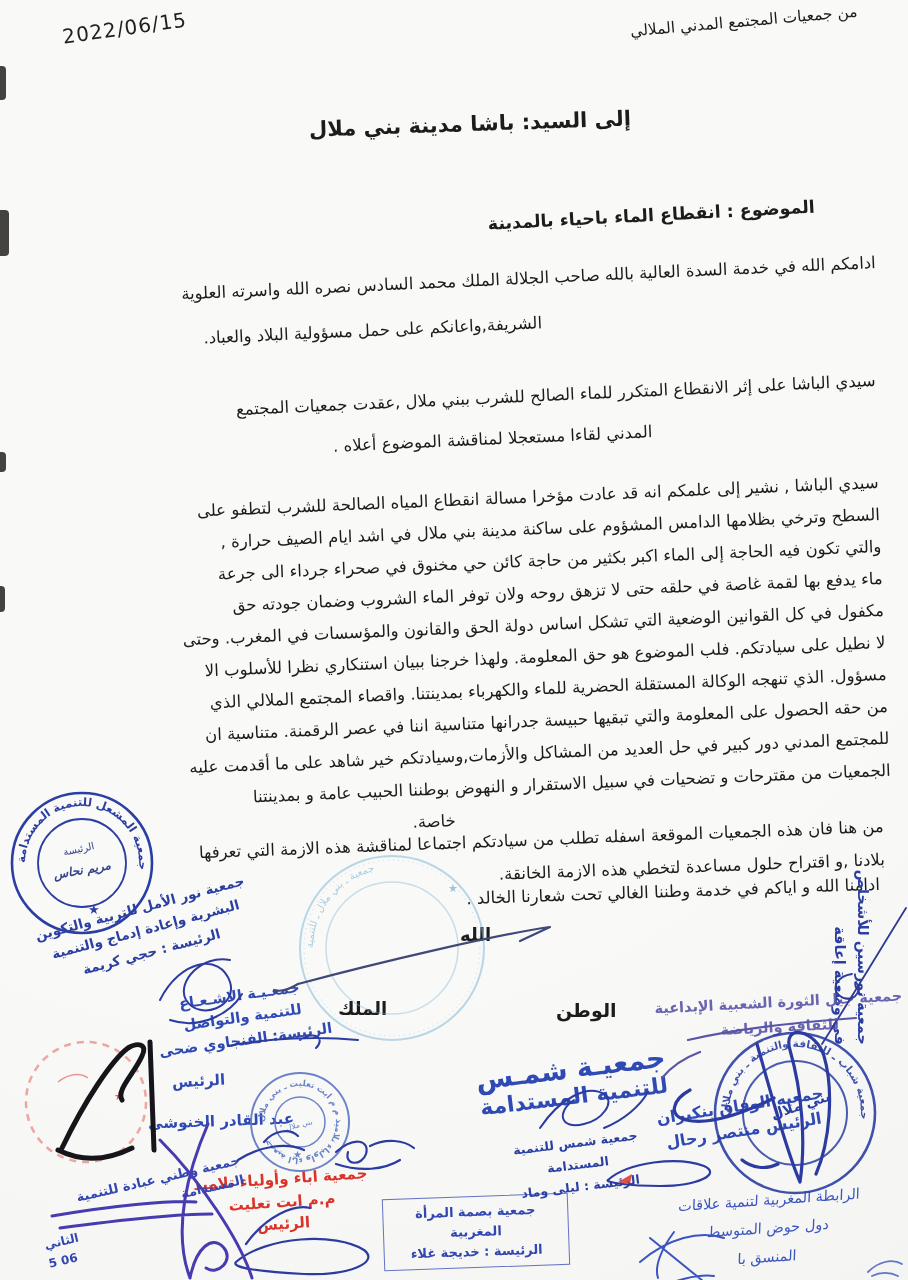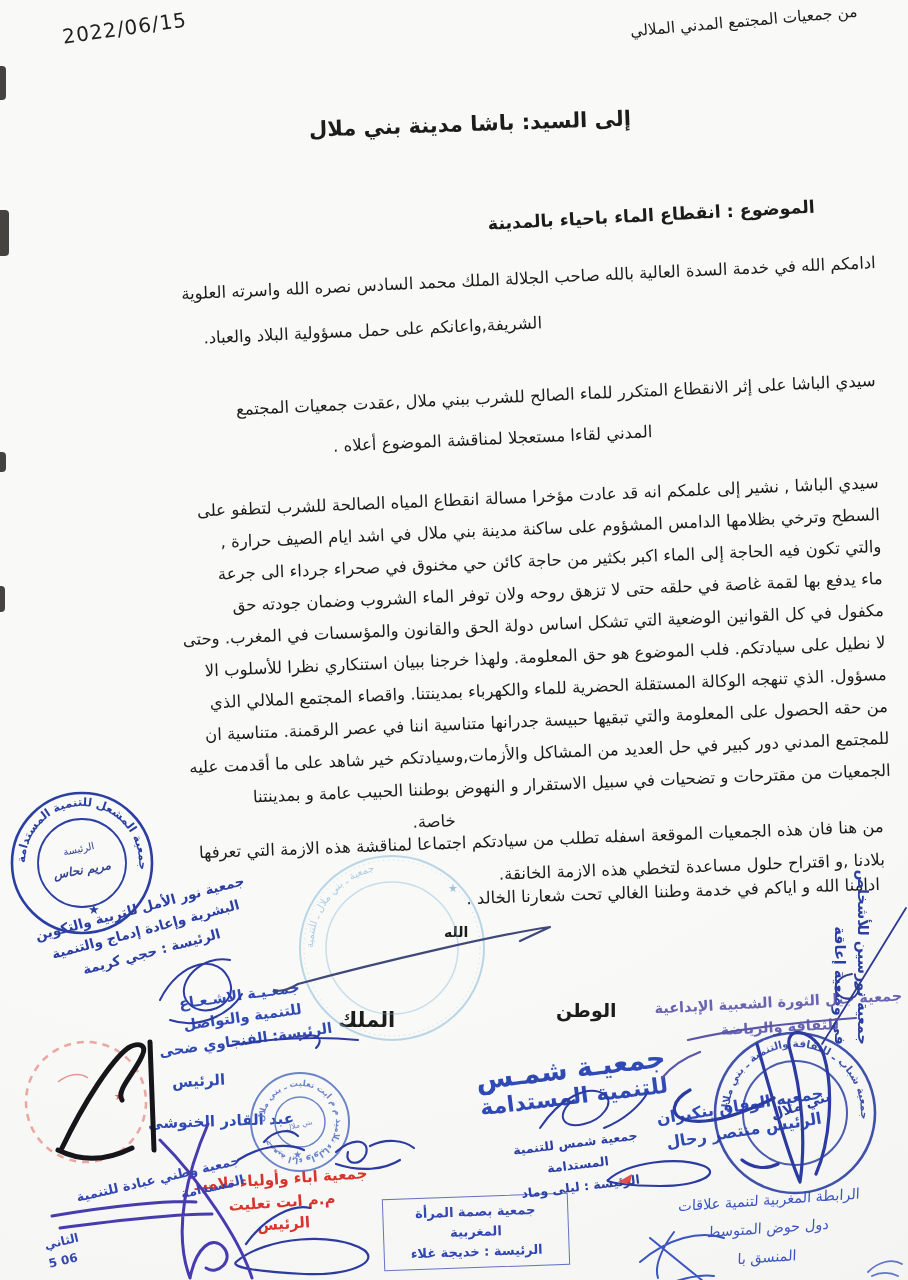--- a/index.html
+++ b/index.html
@@ -25,23 +25,23 @@
   .p3{left:98px;top:468px;width:780px;transform:rotate(-2.4deg);}
   .p3 .ln{height:32px;}
   .p4{left:98px;top:812px;width:785px;transform:rotate(-2.2deg);}
   .p4 .ln{height:33px;}
   .ln-left{text-align:left;}
   .pad100{padding-left:100px;}
   .pad230{padding-left:230px;}
   .pad300{padding-left:300px;}
   .closing{left:350px;top:884px;width:530px;direction:rtl;text-align:right;font-size:16.5px;transform:rotate(-2deg);}
   .motto{font-weight:bold;direction:rtl;}
-  .allah{left:444px;top:924px;font-size:14px;}
+  .allah{left:460px;top:924px;font-size:18px;}
   .watan{left:512px;top:999px;font-size:19px;margin-left:44px;}
-  .malik{left:338px;top:998px;font-size:21px;margin-top:10px;}
+  .malik{left:338px;top:998px;font-size:18px;}
   
   .ink{direction:rtl;font-weight:bold;}
   .nour{left:18px;top:896px;width:255px;color:#2b3fa3;font-size:13.5px;text-align:center;line-height:1.65;transform:rotate(-15deg);}
   .ishaa{left:140px;top:984px;width:205px;color:#2f49b5;font-size:14.5px;text-align:center;line-height:1.55;transform:rotate(-8deg);}
   .president{left:172px;top:1072px;color:#2f49b5;font-size:15px;transform:rotate(-3deg);}
   .khanoushi{left:148px;top:1112px;color:#2f49b5;font-size:15px;transform:rotate(-2deg);}
   .aba{left:168px;top:1168px;width:228px;color:#d9342b;font-size:15px;text-align:center;line-height:1.5;transform:rotate(-4deg);}
   .watani{left:14px;top:1176px;width:235px;color:#3347b2;font-size:13px;text-align:right;line-height:1.55;transform:rotate(-13deg);}
   .watani .frag{font-size:12px;text-align:left;padding-left:26px;}
   .shams-big{left:452px;top:1053px;width:240px;color:#2f49b5;text-align:center;transform:rotate(-7deg);}

